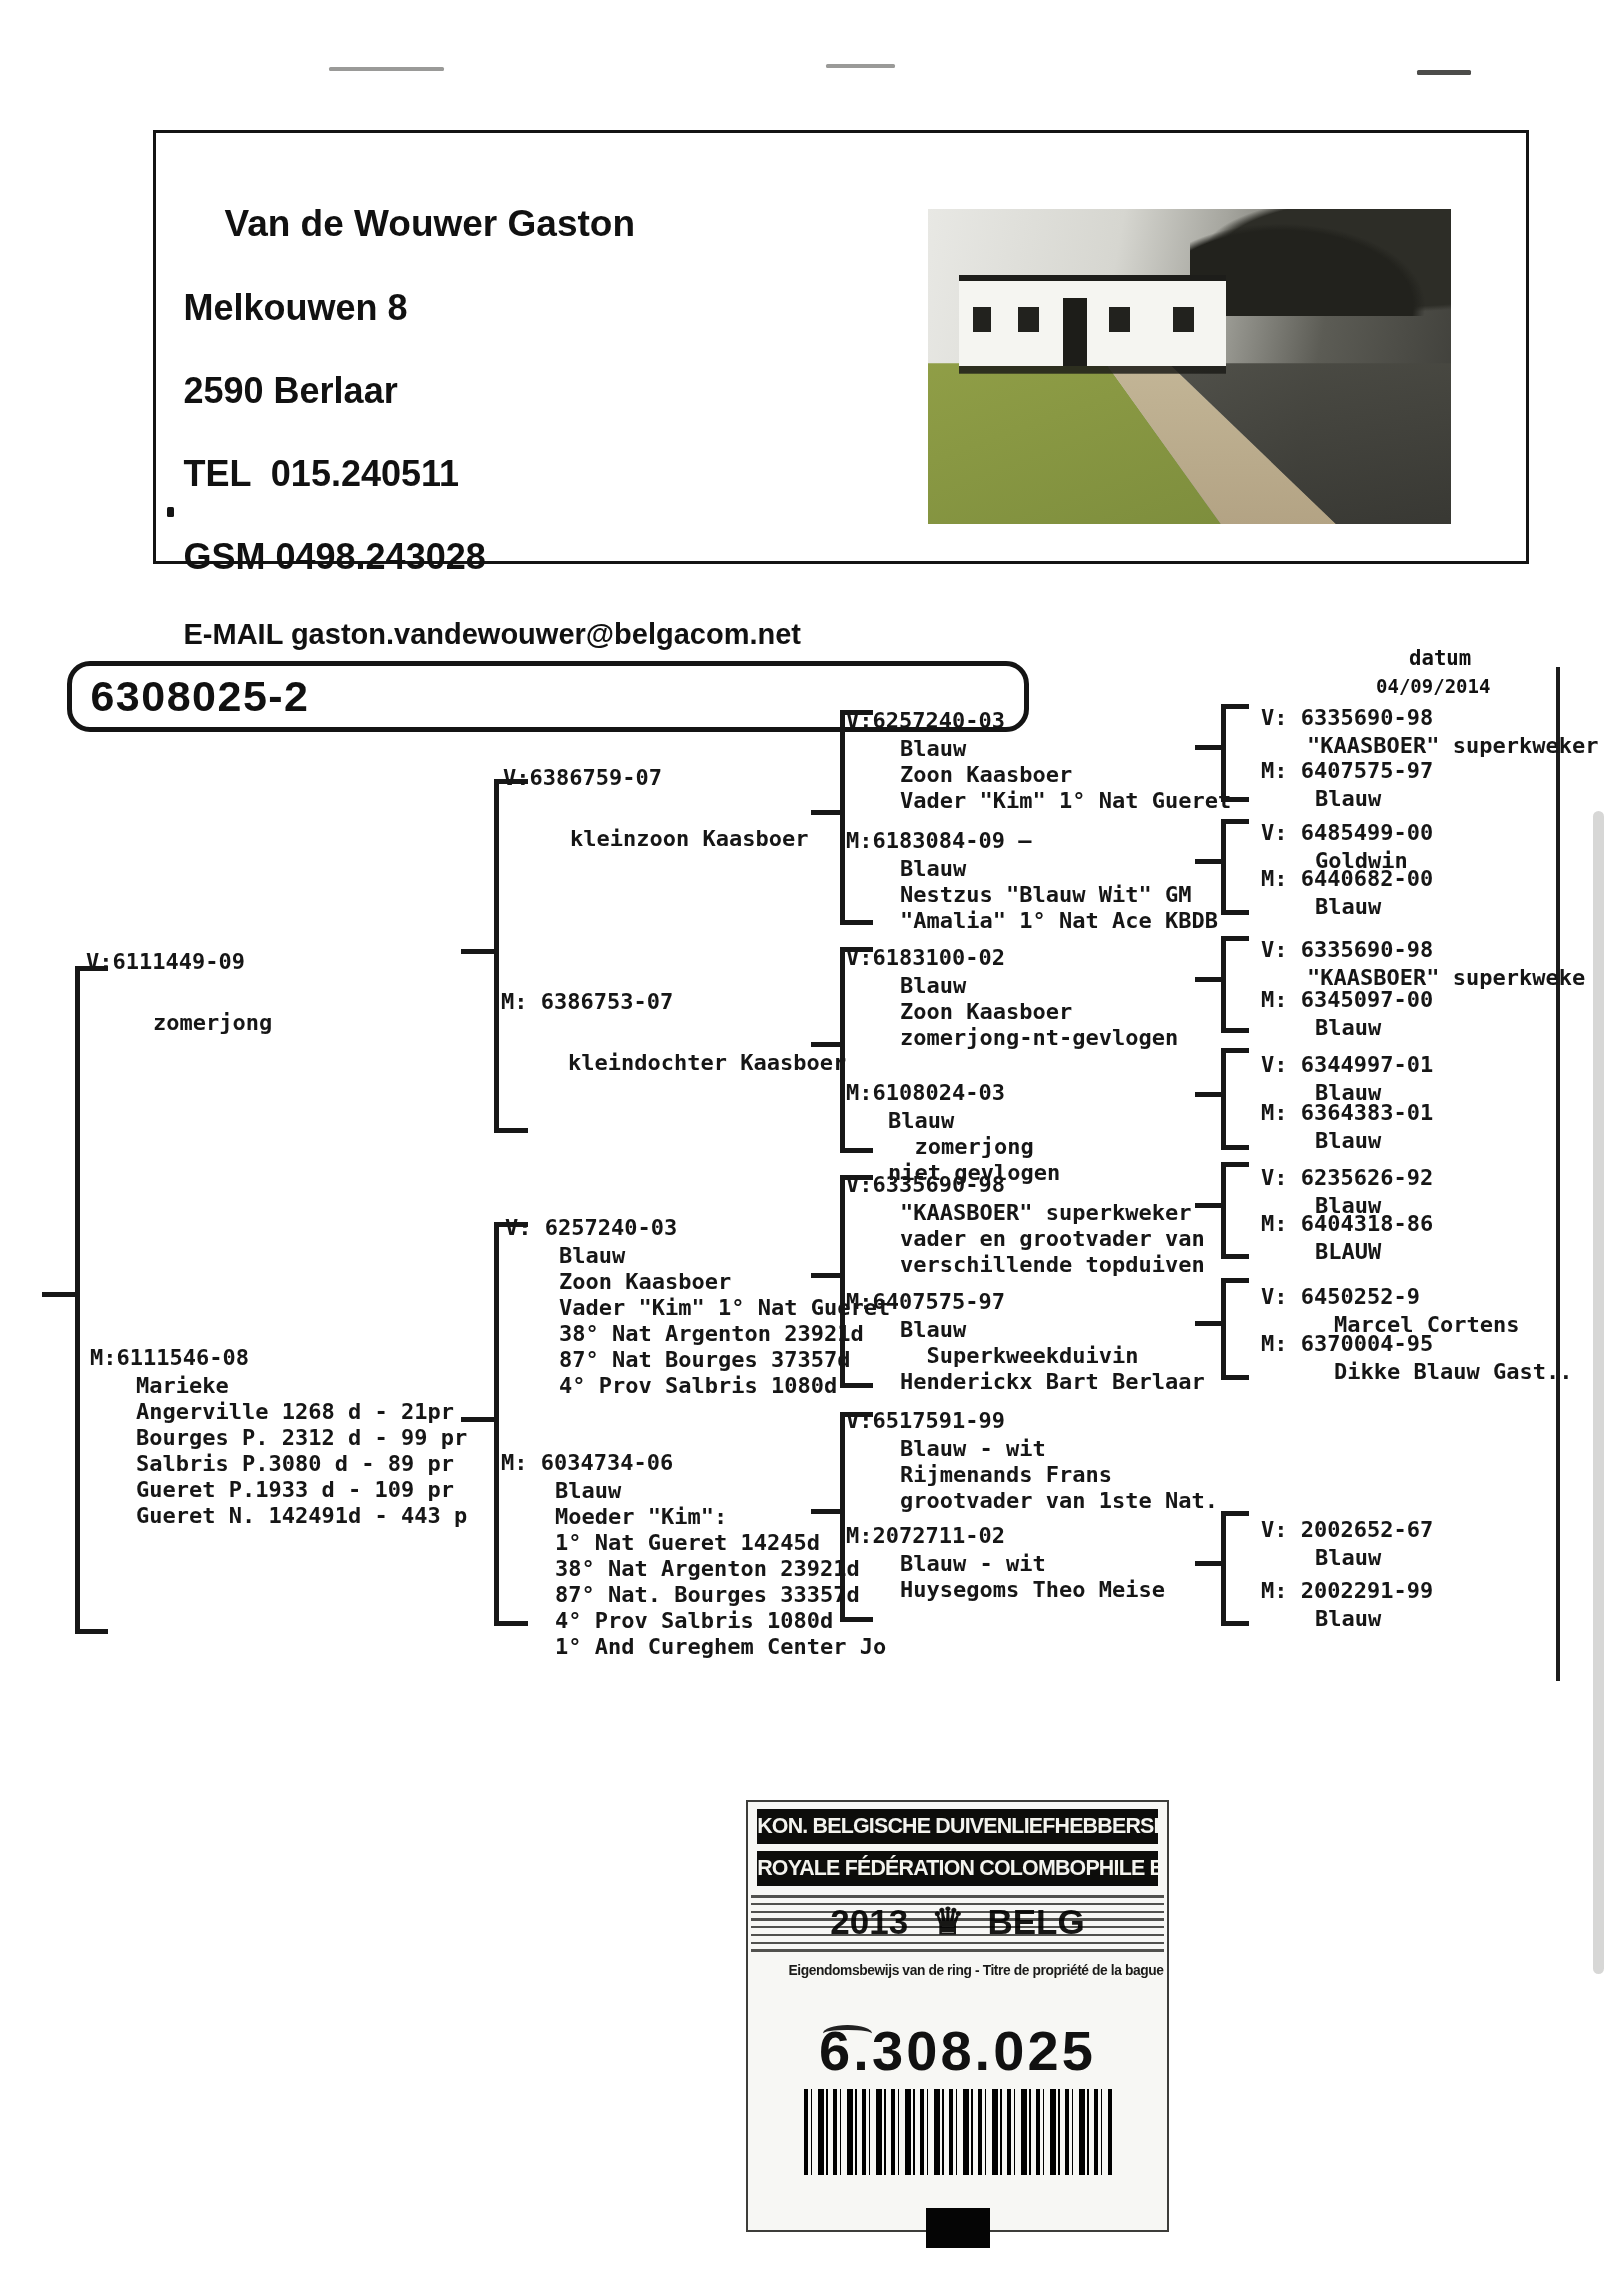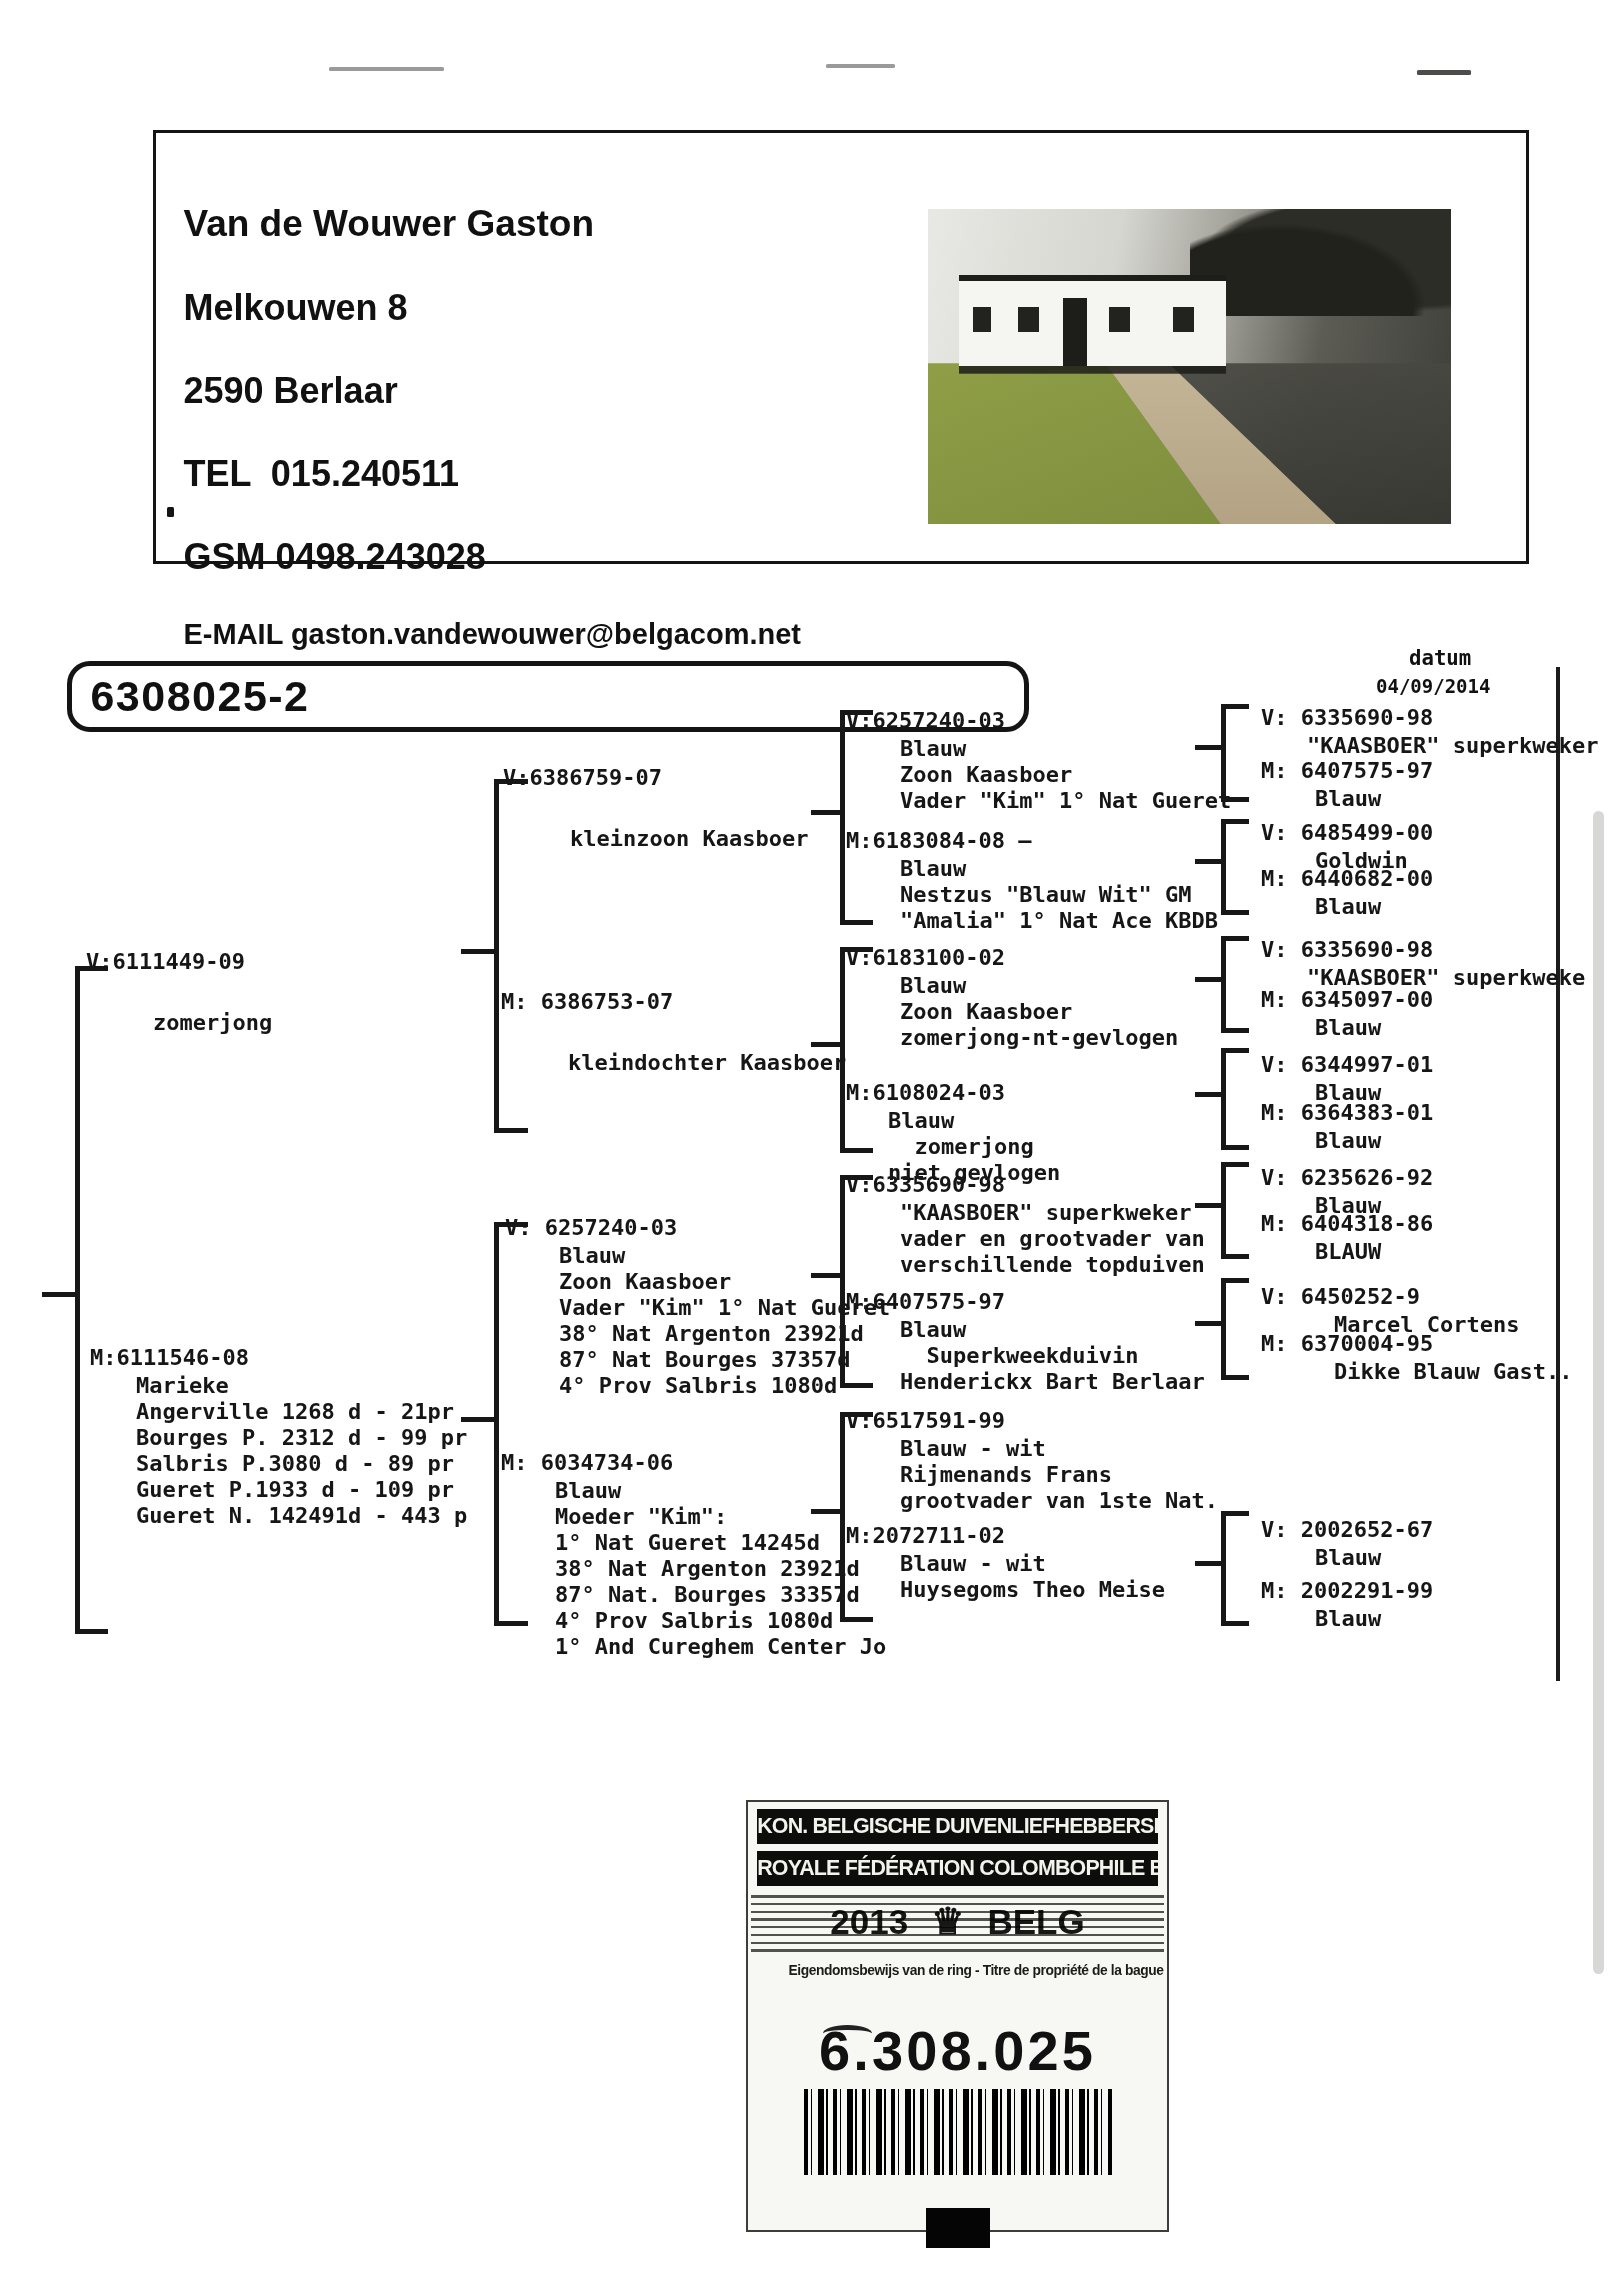--- a/index.html
+++ b/index.html
@@ -9,21 +9,21 @@
   
   .scan-strip{right:0;top:0;width:35px;height:100%;
 "     "background:linear-gradient(to left,#d2d2cf,rgba(210,210,207,0));}
   .scan-streak{right:9.2px;top:811px;width:10.7px;height:1163px;background:rgba(110,110,108,.28);border-radius:6.1px;}
   .dash{background:#9a9a98;height:3.8px;border-radius:1.5px;}
   .dash.dark{background:#4c4c4a;}
   
   .owner-box{left:153px;top:130px;width:1370px;height:428px;border:3.8px solid #141414;background:#fff;}
   .owner-text{left:27.5px;top:34px;white-space:pre;}
   .owner-text div{font-weight:bold;}
-  .o-name{font-size:37px;line-height:57px;}
+  .o-name{font-size:37px;line-height:57px;margin-left:41px;}
   .o-line{font-size:36px;line-height:55px;}
   .o-mail{font-size:29px;line-height:44px;}
   .ink-dot{left:10.7px;bottom:44px;width:7.7px;height:10px;background:#141414;border-radius:1.5px;}
   
   .photo{left:928px;top:209px;width:523px;height:315px;
          background:linear-gradient(100deg,#e8e8e4 0%,#d6d6d0 34%,#a5a59e 52%,#5c5c55 72%,#3d3d38 100%);}
   .trees{left:50%;top:0;width:50%;height:34%;
          background:radial-gradient(ellipse at 35% 90%,#22221d 0 55%,rgba(34,34,29,0) 60%),
                     radial-gradient(ellipse at 80% 40%,#2d2d27 0 60%,rgba(45,45,39,0) 66%);}
   .building{left:6%;top:21%;width:51%;height:27%;background:#f5f5f1;border-top:6.9px solid #1d1d1a;
@@ -172,21 +172,21 @@
   <div class="node" style="left:501px;top:1450px;">
     <div class="ring">M: 6034734-06</div>
     <div class="sub">Blauw<br>Moeder "Kim":<br>1° Nat Gueret 14245d<br>38° Nat Argenton 23921d<br>87° Nat. Bourges 33357d<br>4° Prov Salbris 1080d<br>1° And Cureghem Center Jo</div>
   </div>
 
   <div class="node" style="left:846px;top:708px;">
     <div class="ring">V:6257240-03</div>
     <div class="sub">Blauw<br>Zoon Kaasboer<br>Vader "Kim" 1° Nat Gueret</div>
   </div>
   <div class="node" style="left:846px;top:828px;">
-    <div class="ring">M:6183084-08 —</div>
+    <div class="ring">M:6183084-09 —</div>
     <div class="sub">Blauw<br>Nestzus "Blauw Wit" GM<br>"Amalia" 1° Nat Ace KBDB</div>
   </div>
   <div class="node" style="left:846px;top:945px;">
     <div class="ring">V:6183100-02</div>
     <div class="sub">Blauw<br>Zoon Kaasboer<br>zomerjong-nt-gevlogen</div>
   </div>
   <div class="node" style="left:846px;top:1080px;">
     <div class="ring">M:6108024-03</div>
     <div class="sub" style="padding-left:42px;">Blauw<br>  zomerjong<br>niet gevlogen</div>
   </div>

